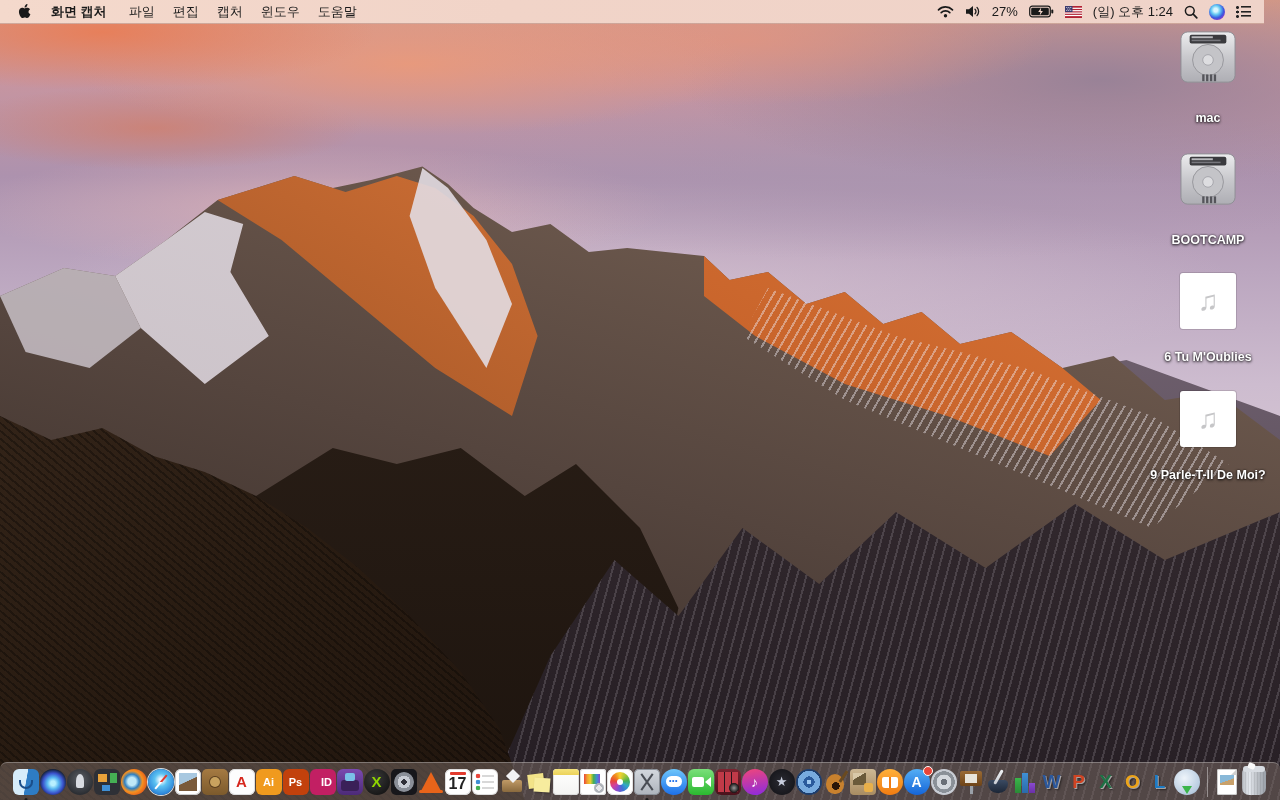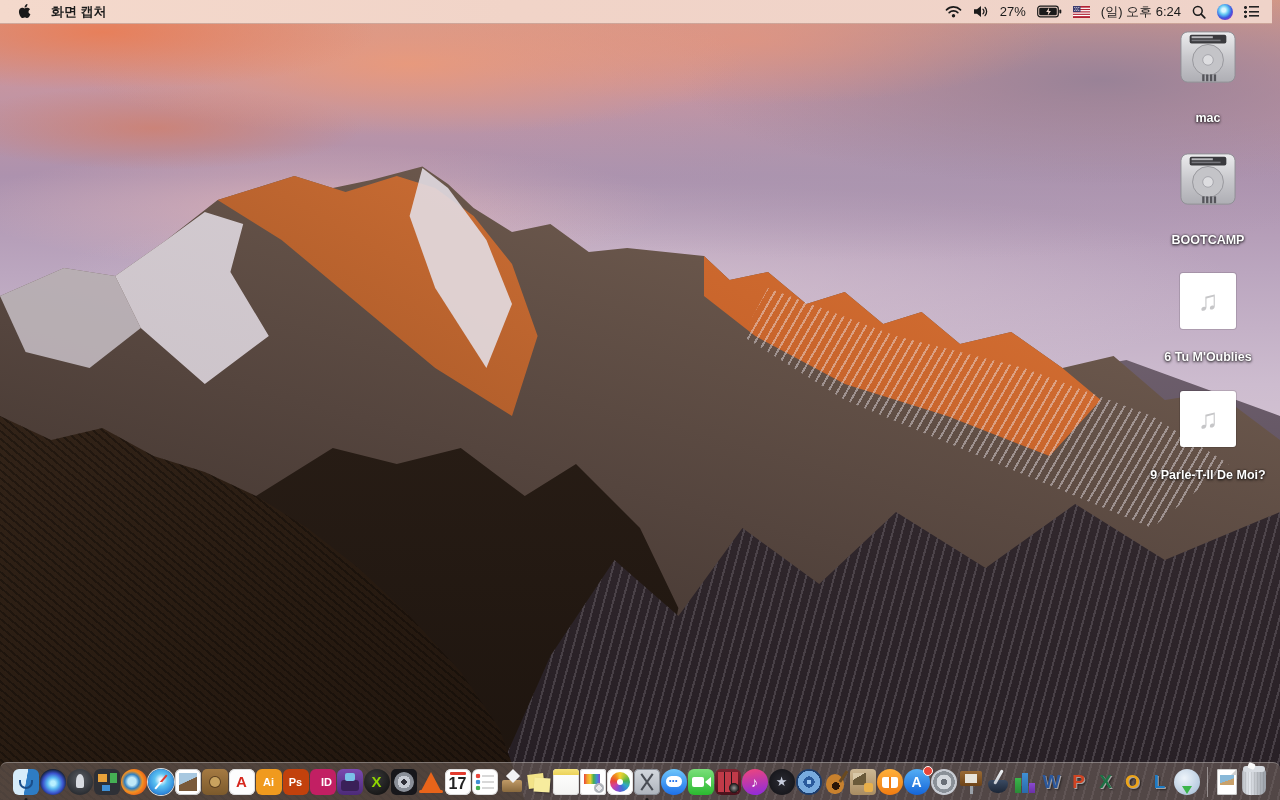--- a/index.html
+++ b/index.html
@@ -37,21 +37,21 @@
   .fg-right{clip-path:polygon(38% 100%,43% 82%,48% 70%,53% 77%,58% 66%,64% 73%,70% 64%,77% 71%,84% 63%,91% 70%,100% 64%,100% 100%);
     background:linear-gradient(185deg,#5a4a4a 0%,#352b30 45%,#231c22 100%);}
   .fg-right-snow{clip-path:polygon(38% 100%,43% 82%,48% 70%,53% 77%,58% 66%,64% 73%,70% 64%,77% 71%,84% 63%,91% 70%,100% 64%,100% 100%);
     background:repeating-linear-gradient(105deg,rgba(225,218,228,.16) 0 2px,transparent 2px 9px);}
   .fg-left{clip-path:polygon(0 52%,4% 55%,8% 53.5%,12% 57%,16% 59%,20% 62%,24% 66%,28% 71%,32% 77%,36% 84%,39% 91%,41% 100%,0 100%);
     background:linear-gradient(150deg,#3f2d20,#281b11 50%,#180f0a 100%);}
   .fg-left-tex{clip-path:polygon(0 52%,4% 55%,8% 53.5%,12% 57%,16% 59%,20% 62%,24% 66%,28% 71%,32% 77%,36% 84%,39% 91%,41% 100%,0 100%);
     background:repeating-linear-gradient(40deg,rgba(0,0,0,.30) 0 2px,transparent 2px 6px);}
 
   
-  .menubar{position:absolute;top:0;left:0;right:8px;height:24px;z-index:30;
+  .menubar{position:absolute;top:0;left:0;right:16px;height:24px;z-index:30;
     background:linear-gradient(90deg,#f4d9cc,#f1d4c8 40%,#efd3c9);
     border-bottom:1px solid rgba(140,80,65,.35);
     display:flex;align-items:center;justify-content:space-between;
     font-size:13px;color:#1a1a1a;}
   .mb-left{display:flex;align-items:center;padding-left:18px;}
   .apple{display:flex;align-items:center;margin-right:20px;cursor:default;}
   .appname{font-weight:700;margin-right:4px;}
   .menus{display:flex;align-items:center;}
   .menu-item{margin-left:18px;cursor:default;}
   .mb-right{display:flex;align-items:center;gap:11px;padding-right:13px;}
@@ -255,20 +255,27 @@
   </div>
 
   <div class="menubar">
     <div class="mb-left">
       <span class="apple">
         <svg width="13" height="15" viewBox="0 0 14 16">
           <path fill="#1a1a1a" d="M11.3 8.6c0-2 1.6-2.9 1.7-3-.9-1.4-2.4-1.6-2.9-1.6-1.2-.1-2.4.7-3 .7-.6 0-1.6-.7-2.6-.7C2.8 4 1 5.5 1 8.3c0 1.7.6 3.5 1.5 4.7.7 1 1.4 2 2.4 2 .9 0 1.3-.6 2.5-.6s1.5.6 2.5.6 1.7-1 2.4-1.9c.7-1 1-2 1-2.1-.1 0-2-1-2-2.4zM9.4 2.6c.5-.7.9-1.6.8-2.6-.8 0-1.8.6-2.3 1.3-.5.6-.9 1.6-.8 2.5.9.1 1.8-.5 2.3-1.2z"></path>
         </svg>
       </span>
       <span class="appname">화면 캡처</span>
+      <span class="menus">
+          <span class="menu-item">파일</span>
+          <span class="menu-item">편집</span>
+          <span class="menu-item">캡처</span>
+          <span class="menu-item">윈도우</span>
+          <span class="menu-item">도움말</span>
+        </span>
     </div>
     <div class="mb-right">
       <span>
         <svg width="17" height="13" viewBox="0 0 17 13">
           <path d="M1.5 4.8 A 10 10 0 0 1 15.5 4.8" stroke="#1a1a1a" stroke-width="1.7" fill="none" stroke-linecap="round"></path>
           <path d="M4.2 7.6 A 6.2 6.2 0 0 1 12.8 7.6" stroke="#1a1a1a" stroke-width="1.7" fill="none" stroke-linecap="round"></path>
           <circle cx="8.5" cy="10.8" r="1.7" fill="#1a1a1a"></circle>
         </svg>
       </span>
       <span>
@@ -302,21 +309,21 @@
               <circle cx="3.8" cy="1.6" r=".5"></circle>
               <circle cx="5.8" cy="1.6" r=".5"></circle>
           <circle cx="2.8" cy="3.1" r=".5"></circle>
               <circle cx="4.8" cy="3.1" r=".5"></circle>
               <circle cx="1.8" cy="4.6" r=".5"></circle>
           <circle cx="3.8" cy="4.6" r=".5"></circle>
               <circle cx="5.8" cy="4.6" r=".5"></circle>
             </g>
         </svg>
       </span>
-      <span class="mb-text">(일) 오후 6:24</span>
+      <span class="mb-text">(일) 오후 1:24</span>
       <span>
         <svg width="14" height="14" viewBox="0 0 14 14">
           <circle cx="5.8" cy="5.8" r="4.4" stroke="#1a1a1a" stroke-width="1.5" fill="none"></circle>
           <line x1="9.2" y1="9.2" x2="12.8" y2="12.8" stroke="#1a1a1a" stroke-width="1.7" stroke-linecap="round"></line>
         </svg>
       </span>
       <span class="siri-orb"></span>
       <span class="nc-icon"></span>
     </div>
   </div>

